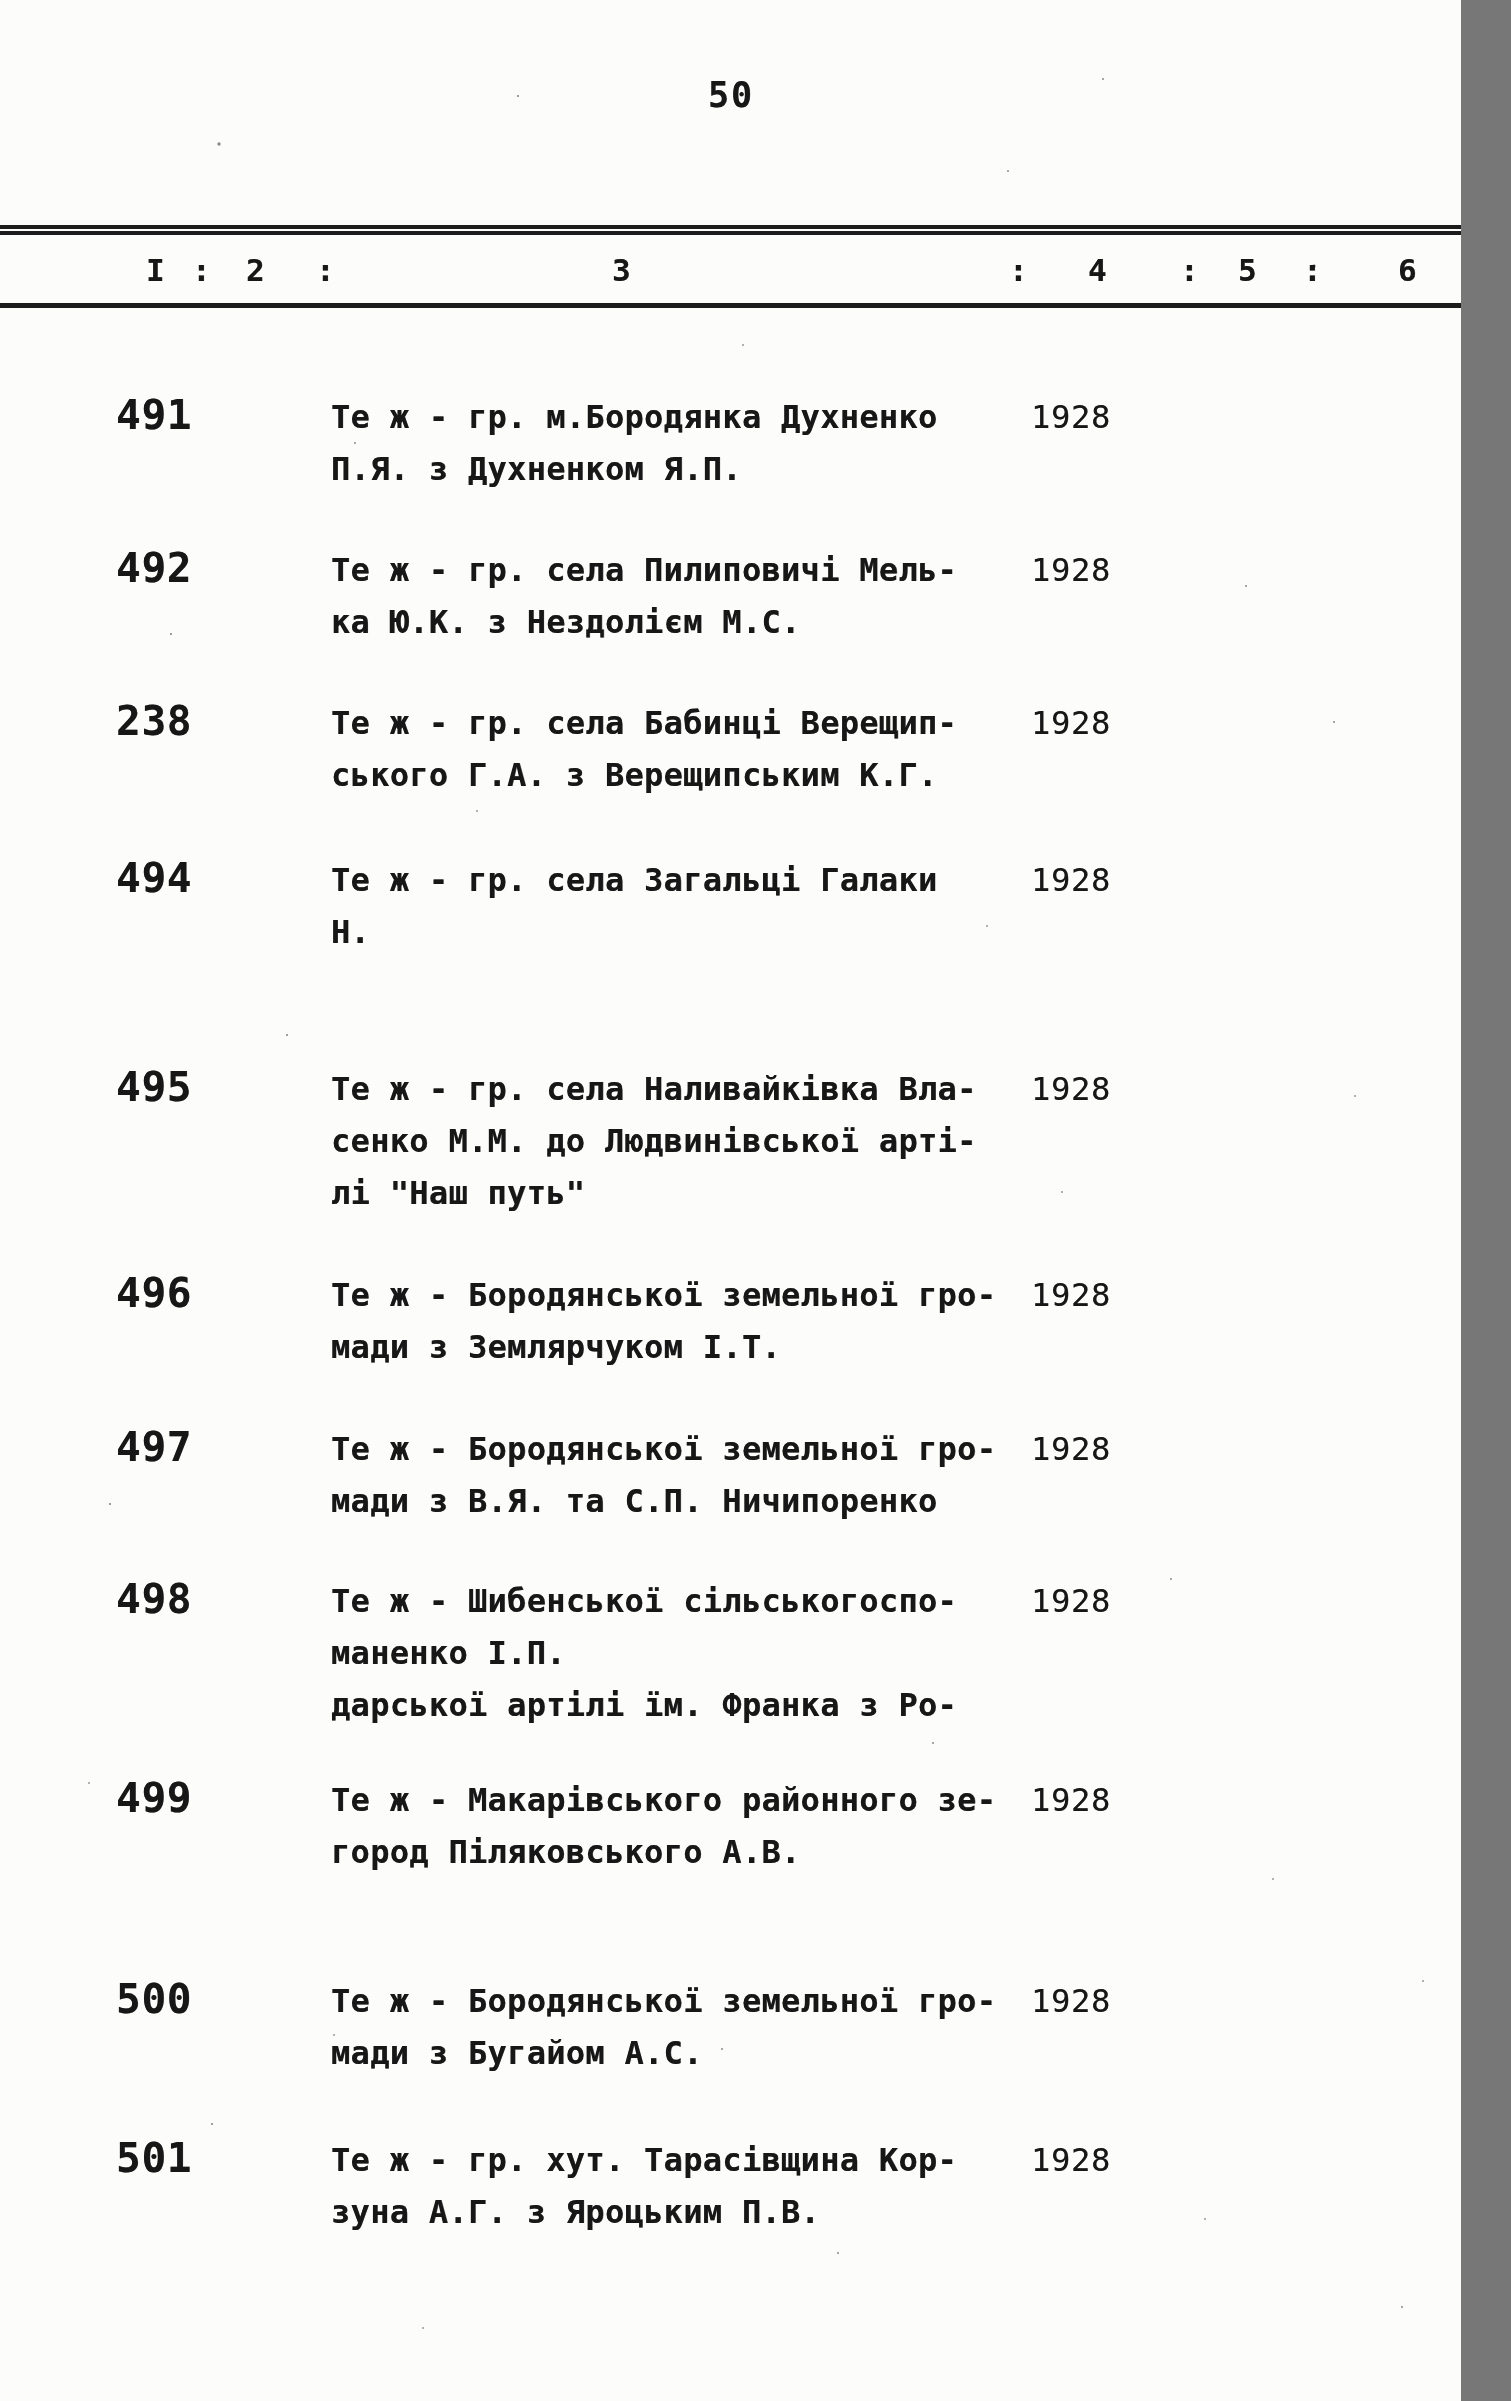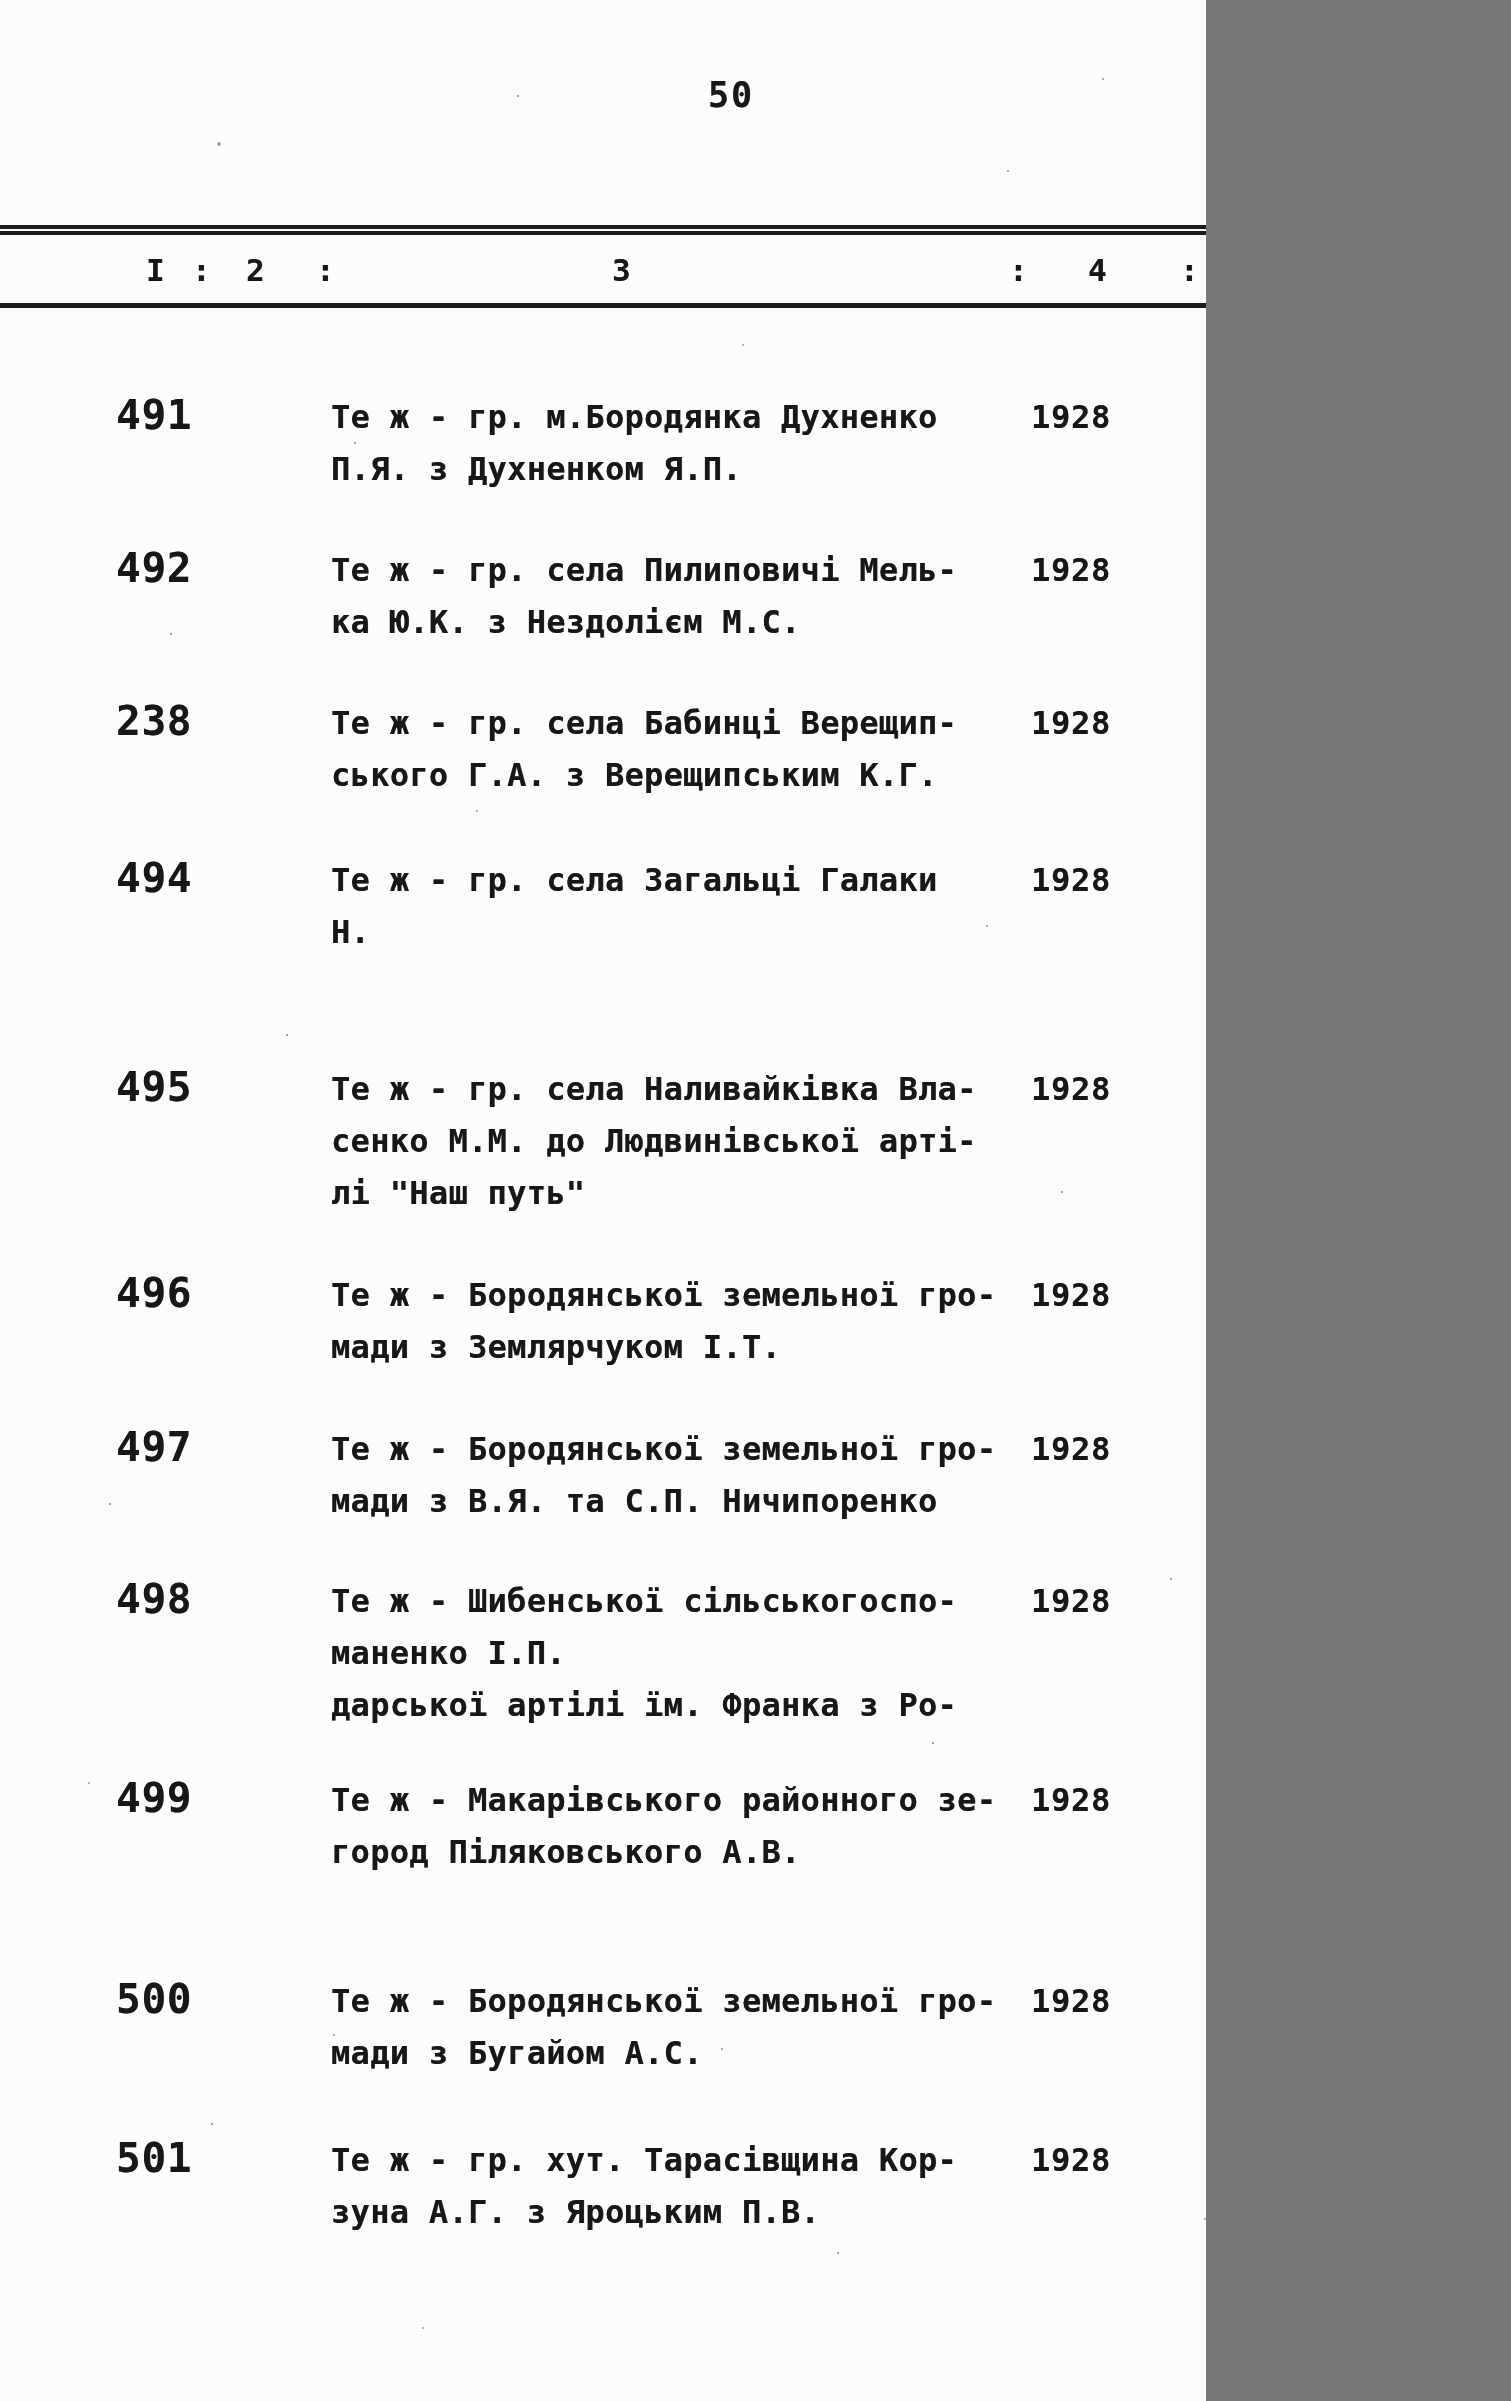--- a/index.html
+++ b/index.html
@@ -1,18 +1,18 @@
 <!DOCTYPE html>
 <html lang="uk" style="font-size:11px"><head>
 <meta charset="utf-8">
 <style>
   html,body{margin:0;padding:0;background:#777;}
   .page{
     position:relative;
-    width:1206px;height:2401px;
+    width:1461px;height:2401px;
     background:#fcfcfa;
     font-family:"DejaVu Sans Mono","Liberation Mono",monospace;
     color:#171717;
     overflow:hidden;
   }
   
   .speckles{
     position:absolute;left:0;top:0;width:2px;height:2px;background:transparent;border-radius:50%;
     box-shadow:
       218px 143px 0 0.7px rgba(0,0,0,.45), 517px 95px 0 0 rgba(0,0,0,.5),
@@ -52,21 +52,21 @@
     text-shadow:0.3px 0.3px 0 rgba(0,0,0,.55);
   }
   .row-text{position:absolute;left:331px;top:0;width:721px;}
   .text-line{
     height:52px;line-height:52px;
     font-size:32px;font-weight:bold;letter-spacing:0.3px;white-space:nowrap;
     text-shadow:0.3px 0.3px 0 rgba(0,0,0,.55);
   }
   .row-year{
     position:absolute;left:1031px;top:0;
-    font-size:32px;font-weight:bold;line-height:52px;letter-spacing:0.7px;
+    font-size:32px;font-weight:normal;line-height:52px;letter-spacing:0.7px;
     text-shadow:0.3px 0.3px 0 rgba(0,0,0,.55);
   }
 </style>
 </head>
 <body>
 
 <div class="page">
   <div class="speckles"></div>
 
   <div class="page-number">50</div>

